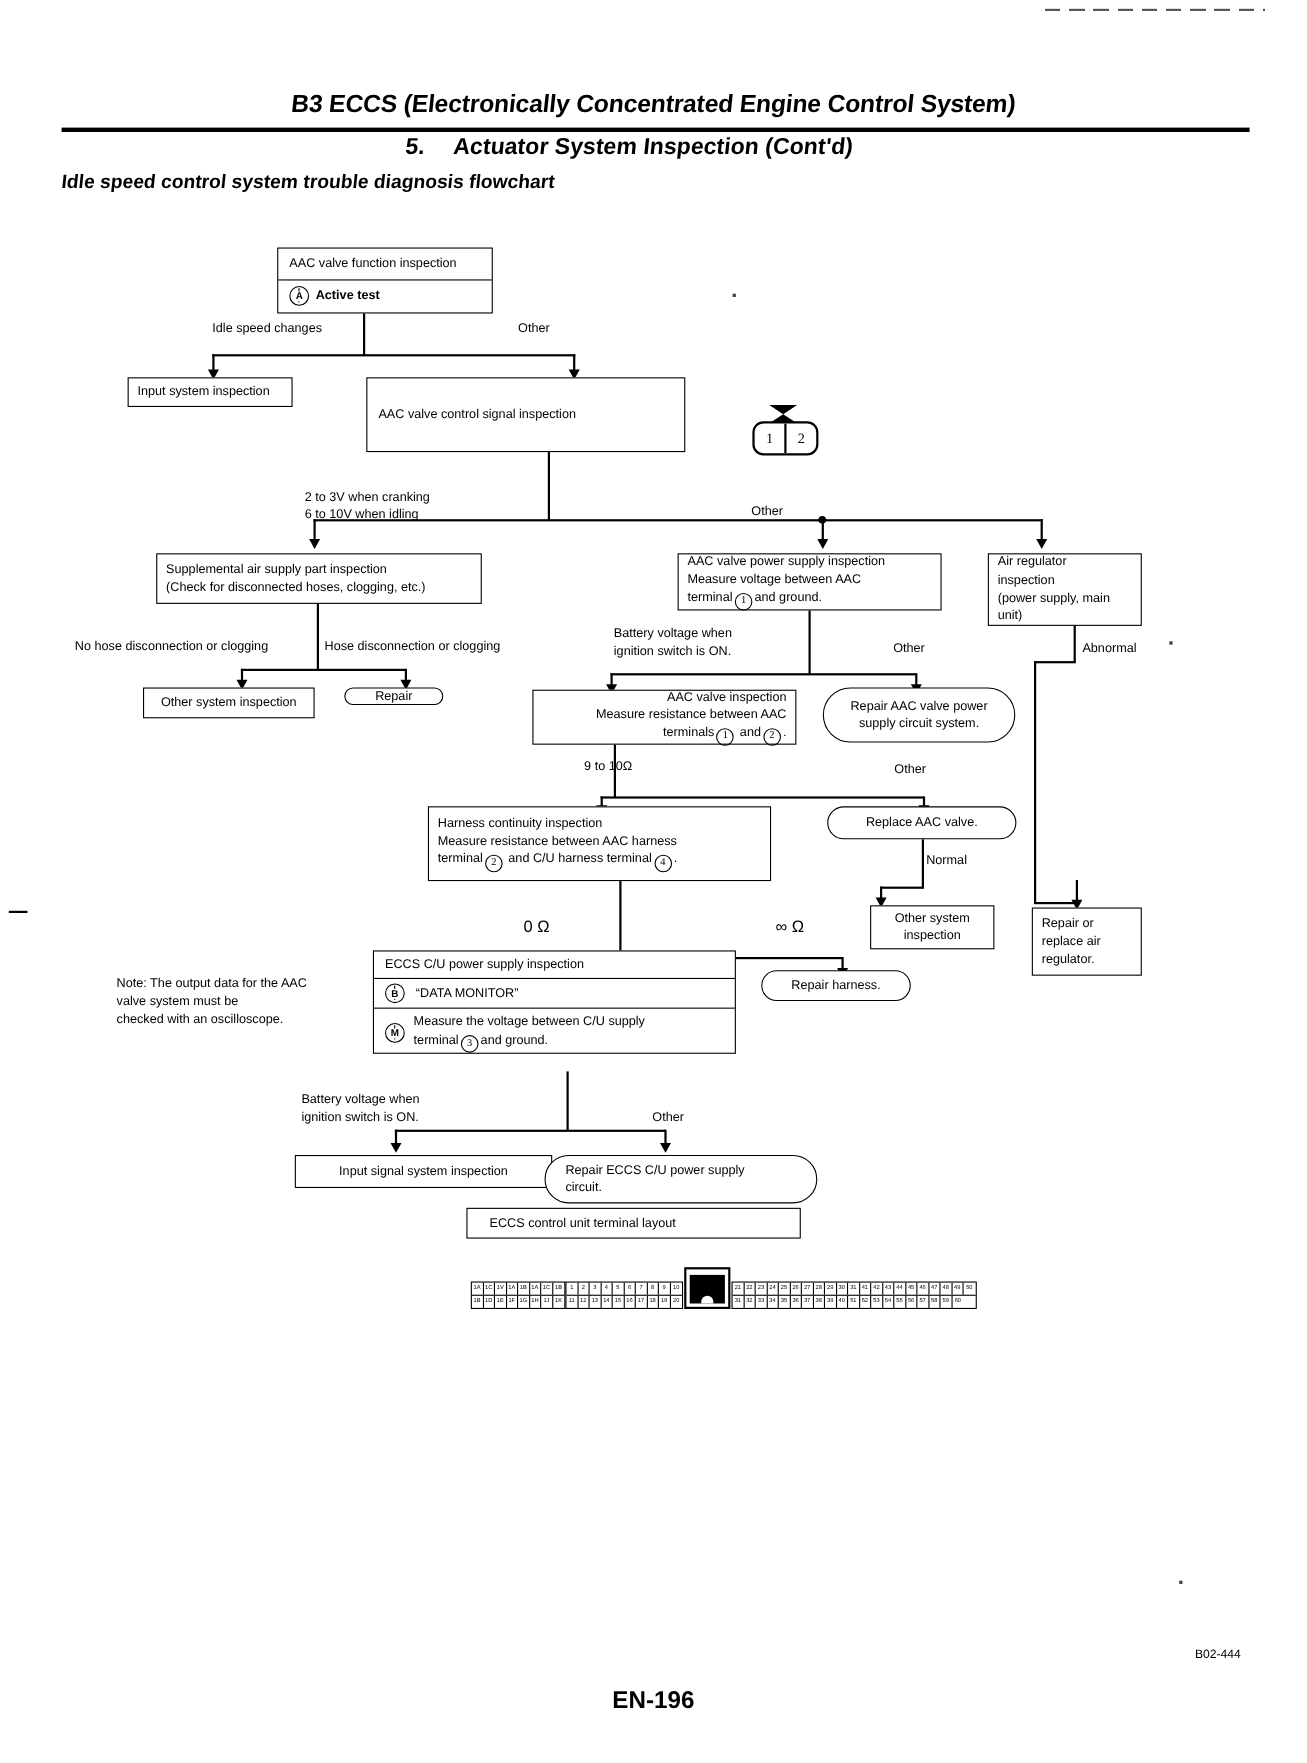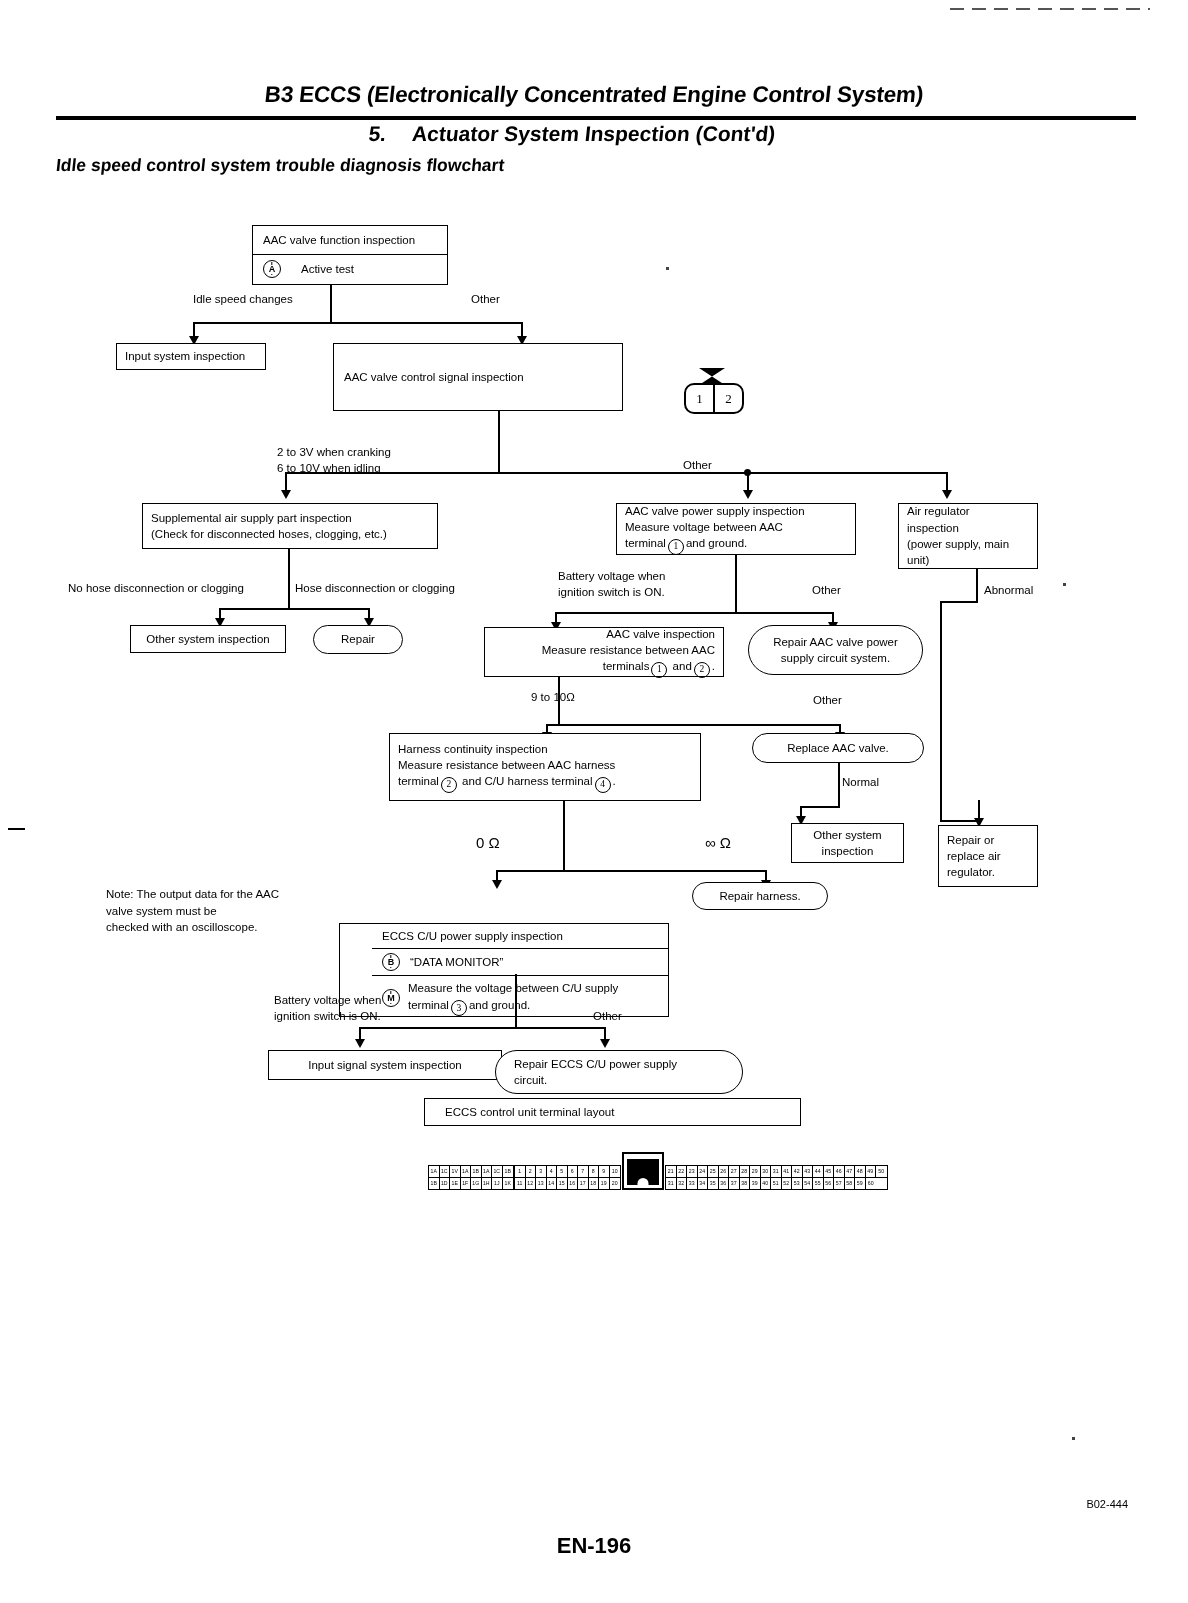--- a/index.html
+++ b/index.html
@@ -317,21 +317,21 @@
     <span class="num">5.</span><span>Actuator System Inspection (Cont'd)</span>
   </div>
   <div class="section-title">Idle speed control system trouble diagnosis flowchart</div>
 
   <div class="segbox" style="left:252px; top:225px; width:196px; height:60px;">
     <div class="seg">AAC valve function inspection</div>
     <div class="seg">
       <span class="toolicon">
           <span>A</span>
         </span>
-      <span style="margin-left:20px;">Active test</span>
+      <span style="margin-left:6px;font-weight:bold;">Active test</span>
     </div>
   </div>
 
   <div class="ln lnv" style="left:330px; top:285px; height:38px;"></div>
   <div class="ln lnh" style="left:193px; top:322px; width:330px;"></div>
   <div class="ln lnv" style="left:193px; top:322px; height:18px;"></div>
   <div class="arw" style="left:189px; top:336px;"></div>
   <div class="ln lnv" style="left:521px; top:322px; height:18px;"></div>
   <div class="arw" style="left:517px; top:336px;"></div>
 
@@ -395,21 +395,21 @@
   <div class="arw" style="left:215px; top:618px;"></div>
   <div class="ln lnv" style="left:368px; top:608px; height:14px;"></div>
   <div class="arw" style="left:364px; top:618px;"></div>
 
   <div class="lbl" style="left:68px; top:581px;">No hose disconnection or clogging</div>
   <div class="lbl" style="left:295px; top:581px;">Hose disconnection or clogging</div>
 
   <div class="box center" style="left:130px; top:625px; width:156px; height:28px;">
     <span>Other system inspection</span>
   </div>
-  <div class="pill" style="left:313px; top:625px; width:90px; height:29px;">
+  <div class="pill" style="left:313px; top:625px; width:90px; height:16px;">
     <span>Repair</span>
   </div>
 
   <div class="ln lnv" style="left:735px; top:555px; height:58px;"></div>
   <div class="ln lnh" style="left:555px; top:612px; width:278px;"></div>
   <div class="ln lnv" style="left:555px; top:612px; height:14px;"></div>
   <div class="arw" style="left:551px; top:622px;"></div>
   <div class="ln lnv" style="left:832px; top:612px; height:14px;"></div>
   <div class="arw" style="left:828px; top:622px;"></div>
 
@@ -480,21 +480,21 @@
   <div class="ln lnv" style="left:765px; top:870px; height:14px;"></div>
   <div class="arw" style="left:761px; top:880px;"></div>
 
   <div class="lbl" style="left:476px; top:833px; font-size:15px;">0 Ω</div>
   <div class="lbl" style="left:705px; top:833px; font-size:15px;">∞ Ω</div>
 
   <div class="note" style="left:106px; top:886px; width:225px;">Note: The output data for the AAC
           valve system must be
           checked with an oscilloscope.</div>
 
-  <div class="segbox" style="left:339px; top:923px; width:330px; height:94px;padding-left:32px;">
+  <div class="segbox" style="left:339px; top:864px; width:330px; height:94px;">
     <div class="seg">ECCS C/U power supply inspection</div>
     <div class="seg">
       <span class="toolicon">
           <span>B</span>
         </span>
       <span style="margin-left:10px;">“DATA MONITOR”</span>
     </div>
     <div class="seg">
       <span class="toolicon">
           <span>M</span>
@@ -522,21 +522,21 @@
   <div class="lbl" style="left:593px; top:1009px;">Other</div>
 
   <div class="box center" style="left:268px; top:1050px; width:234px; height:30px;">
     <span>Input signal system inspection</span>
   </div>
   <div class="pill lead" style="left:495px; top:1050px; width:248px; height:44px;">
     <span style="white-space:pre-line; padding-left:6px;">Repair ECCS C/U power supply
 circuit.</span>
   </div>
 
-  <div class="box" style="left:424px; top:1098px; width:377px; height:28px;justify-content:center;">
+  <div class="box" style="left:424px; top:1098px; width:304px; height:28px;justify-content:center;">
     <span style="padding-left:12px;">ECCS control unit terminal layout</span>
   </div>
 
   <div id="terminal-strip">
     <div class="tgrid">
       <div class="trow">
           <div class="tcell">1A</div>
           <div class="tcell">1C</div>
           <div class="tcell">1V</div>
           <div class="tcell">1A</div>

